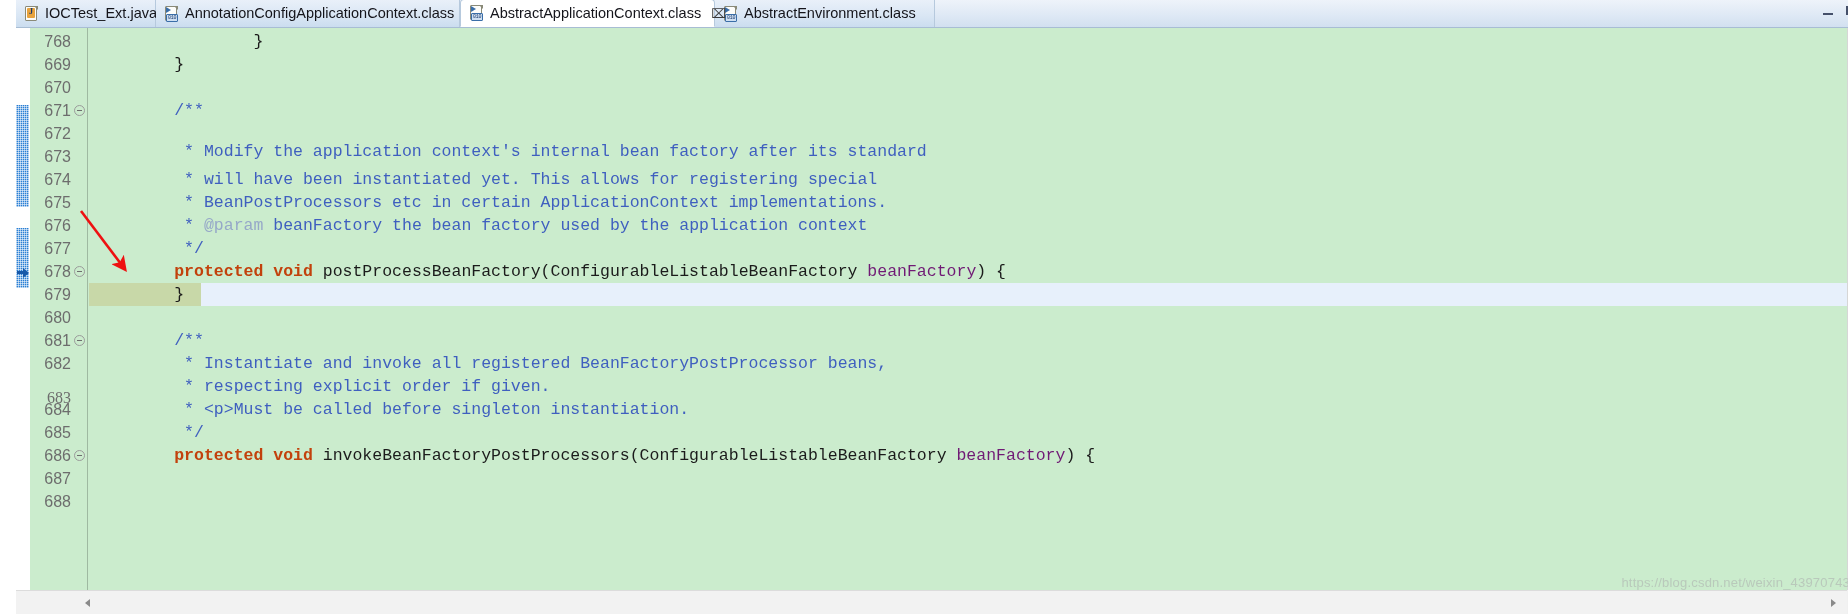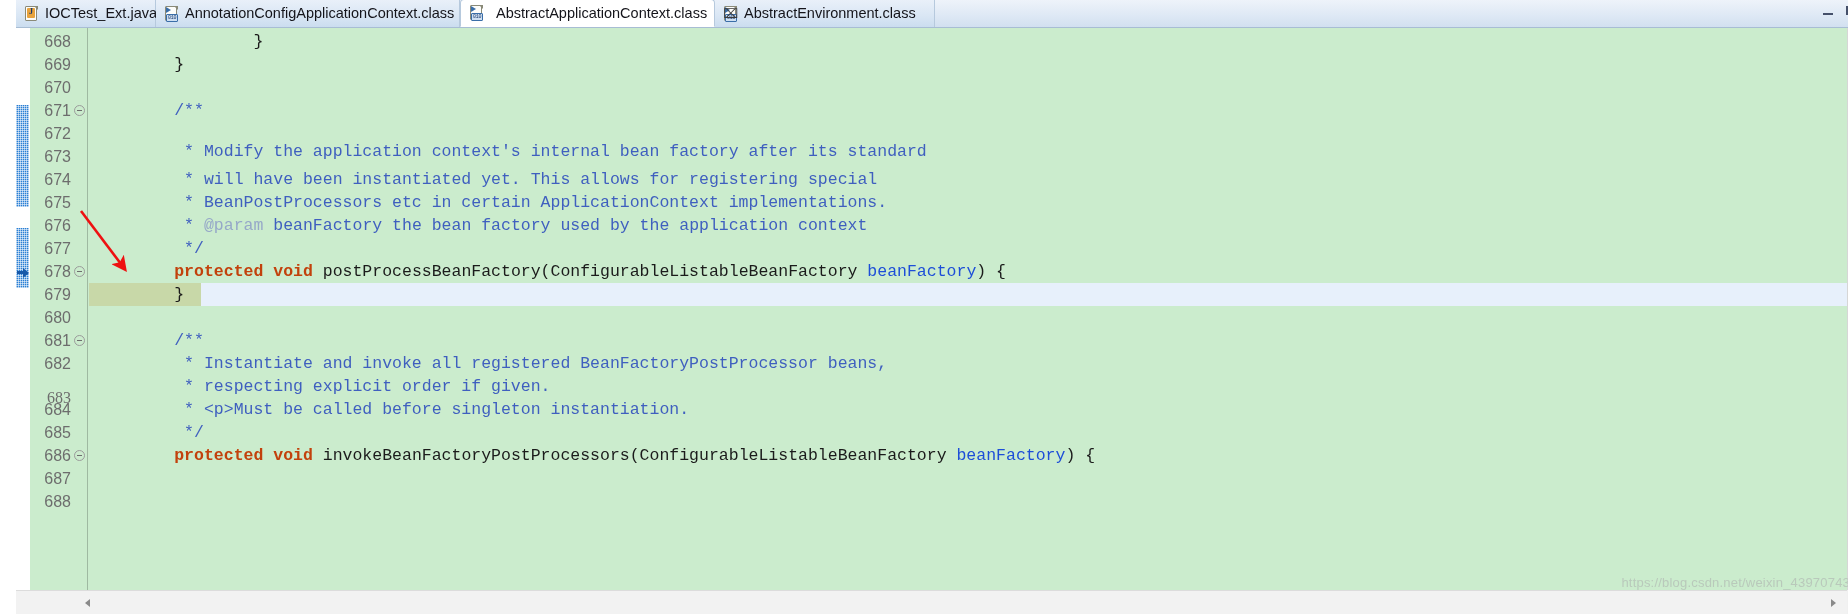--- a/index.html
+++ b/index.html
@@ -53,21 +53,20 @@
   }
   .tab.active {
     background: #ffffff;
     border-top: 1px solid #b6c9dd;
     border-left: 1px solid #b6c9dd;
     border-right: 1px solid #b6c9dd;
     border-bottom: 1px solid #ffffff;
     border-radius: 4px 4px 0 0;
     height: 28px;
     z-index: 3;
-    gap: 12px;
   }
   .tab-label { line-height: 1; }
   .tab-close {
     font-size: 13px;
     color: #3a3a3a;
     margin-left: 4px;
     line-height: 1;
   }
 
   
@@ -281,21 +280,21 @@
   .sel-block {
     position: absolute;
     height: 23px;
     background: #c8d8a8;
   }
 
   
   .kw   { color: #c2410c; font-weight: bold; }
   .cmt  { color: #3f5fbf; }
   .tag  { color: #96a8c8; }
-  .param{ color: #1d4ed8; text-align: center; }
+  .param{ color: #701a75; text-align: center; }
   .ital { font-style: italic; }
   .plain{ color: #1b1b1b; }
 
   
   .arrow-anno {
     position: absolute;
     left: 0; top: 0;
     width: 1848px; height: 562px;
     pointer-events: none;
     z-index: 6;
@@ -471,21 +470,21 @@
 
   <div class="editor">
 
     <div class="left-edge-strip">
       <div class="changebar-seg" style="top:77px;height:102px;"></div>
       <div class="changebar-seg" style="top:200px;height:60px;"></div>
       <div class="gutter-marker-arrow" style="top:239px;"></div>
     </div>
 
     <div class="gutter" id="gutter">
-        <div class="lnum" style="top: 2px;">668</div>
+        <div class="lnum" style="top: 2px;">768</div>
         <div class="lnum" style="top: 25px;">669</div>
         <div class="lnum" style="top: 48px;">670</div>
         <div class="lnum" style="top: 71px;">671</div>
         <div class="fold-widget" style="top: 71px;">
           <span></span>
         </div>
         <div class="lnum" style="top: 94px;">672</div>
         <div class="lnum" style="top: 117px;">673</div>
         <div class="lnum" style="top: 140px;">674</div>
         <div class="lnum" style="top: 163px;">675</div>

